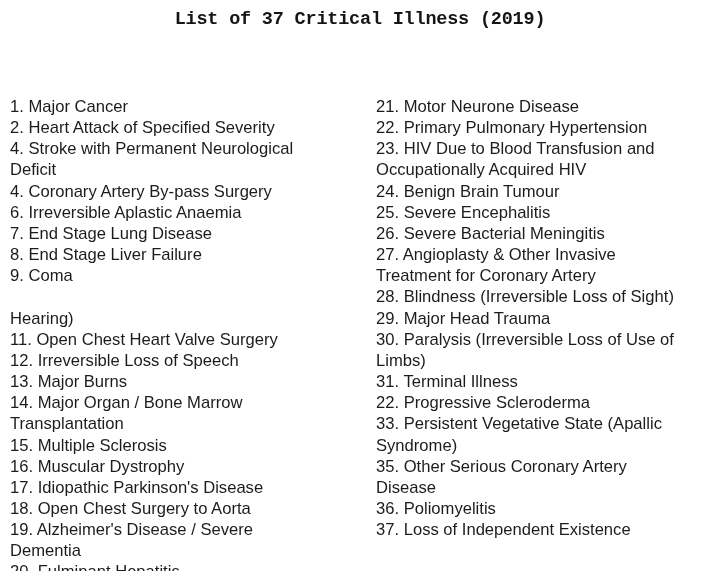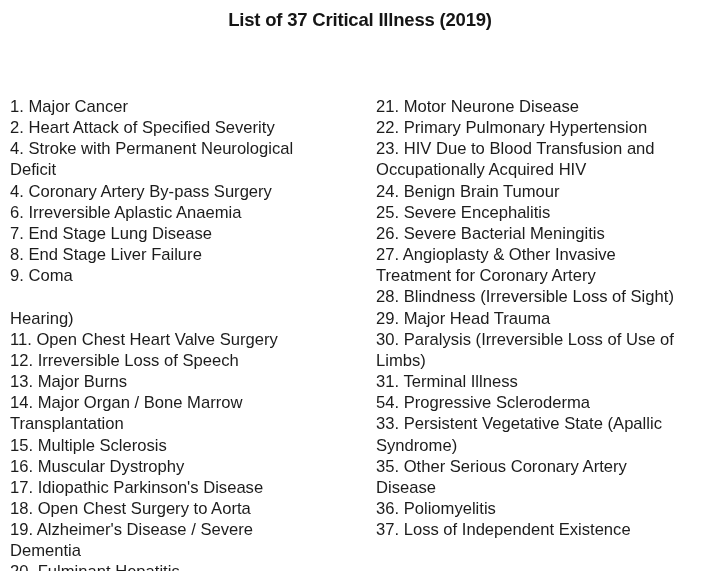--- a/index.html
+++ b/index.html
@@ -13,21 +13,21 @@
       position: relative;
       overflow: hidden;
       color: #1a1a1a;
     }
     .title {
       position: absolute;
       top: 8px;
       left: 0;
       width: 720px;
       text-align: center;
-      font-family: Liberation Sans, sans-serif;
+      font-family: Liberation Mono, monospace;
       font-weight: bold;
       font-size: 18.5px;
       letter-spacing: -0.2px;
       color: #151515;
       line-height: 24px;
     }
     .col {
       position: absolute;
       top: 48px;
       font-family: "Liberation Sans", sans-serif;
@@ -82,19 +82,19 @@
     <div class="item"><span>22. Primary Pulmonary Hypertension</span></div>
     <div class="item"><span>23. HIV Due to Blood Transfusion and</span><br><span>Occupationally Acquired HIV</span></div>
     <div class="item"><span>24. Benign Brain Tumour</span></div>
     <div class="item"><span>25. Severe Encephalitis</span></div>
     <div class="item"><span>26. Severe Bacterial Meningitis</span></div>
     <div class="item"><span>27. Angioplasty &amp; Other Invasive</span><br><span>Treatment for Coronary Artery</span></div>
     <div class="item"><span>28. Blindness (Irreversible Loss of Sight)</span></div>
     <div class="item"><span>29. Major Head Trauma</span></div>
     <div class="item"><span>30. Paralysis (Irreversible Loss of Use of</span><br><span>Limbs)</span></div>
     <div class="item"><span>31. Terminal Illness</span></div>
-    <div class="item"><span>54. Progressive Scleroderma</span></div>
+    <div class="item"><span>22. Progressive Scleroderma</span></div>
     <div class="item"><span>33. Persistent Vegetative State (Apallic</span><br><span>Syndrome)</span></div>
     <div class="item"><span>35. Other Serious Coronary Artery</span><br><span>Disease</span></div>
     <div class="item"><span>36. Poliomyelitis</span></div>
     <div class="item"><span>37. Loss of Independent Existence</span></div>
   </div>
 </div>
 
 </body></html>

